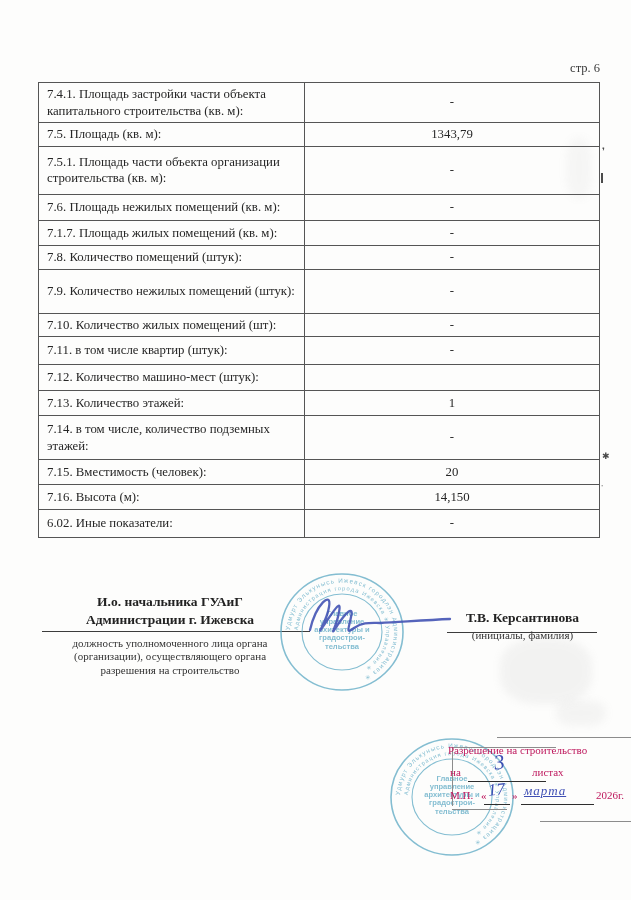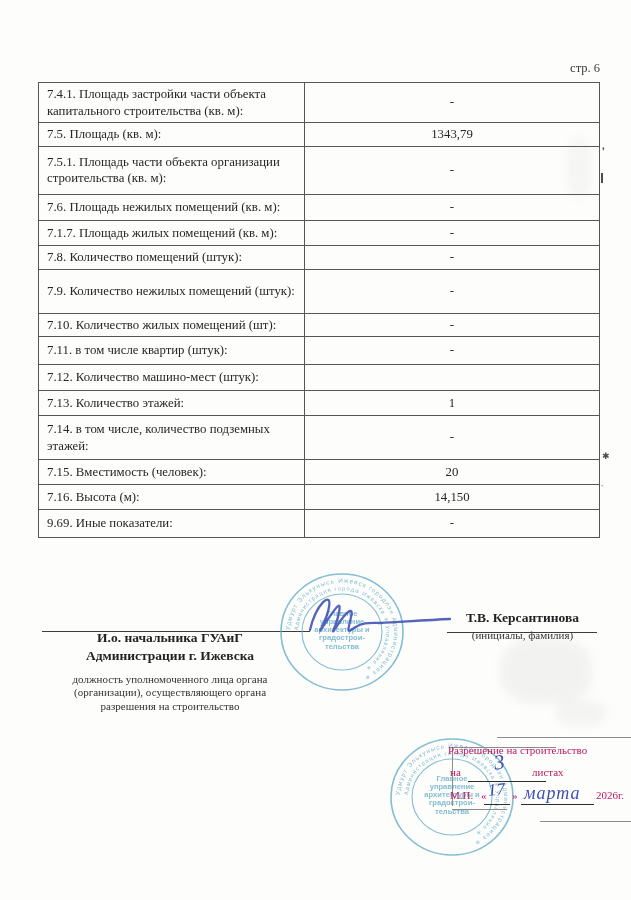--- a/index.html
+++ b/index.html
@@ -25,21 +25,20 @@
     padding:3px 8px;vertical-align:middle;
     color:#262626;
   }
   table.ind{border:1.5px solid #474747;}
   td.lbl{width:249px;}
   td.val{text-align:center;}
   
   .sig-left{
     position:absolute;left:42px;top:593px;width:256px;
     text-align:center;
-    margin-top:36px;
   }
   .sig-left .bold-line{font-weight:bold;font-size:13.5px;line-height:1.32;color:#222;}
   .cap{font-size:11px;line-height:1.26;color:#333;}
   .u-line{position:absolute;background:#3c3c3c;height:1px;}
   .sig-right{
     position:absolute;left:440px;top:610px;width:165px;text-align:center;
   }
   .sig-right .bold-line{font-weight:bold;font-size:13.5px;color:#222;}
   .sig-right .cap{margin-top:3px;}
   
@@ -117,21 +116,21 @@
         </tr>
         <tr style="height: 25px; margin-top: 20px;">
           <td class="lbl">7.15. Вместимость (человек):</td>
           <td class="val">20</td>
         </tr>
         <tr style="height: 25px;">
           <td class="lbl">7.16. Высота (м):</td>
           <td class="val">14,150</td>
         </tr>
         <tr style="height: 28px;">
-          <td class="lbl">9.69. Иные показатели:</td>
+          <td class="lbl">6.02. Иные показатели:</td>
           <td class="val">-</td>
         </tr>
       </tbody>
   </table>
 
   <div class="sig-left">
     <div class="bold-line">И.о. начальника ГУАиГ</div>
     <div class="bold-line">Администрации г. Ижевска</div>
     <div style="height:8px"></div>
     <div class="cap">должность уполномоченного лица органа</div>
@@ -200,21 +199,21 @@
   <div class="form-line" style="left:468px;top:781px;width:78px;"></div>
   <div class="hand" style="left:494px;top:750px;font-size:21px;transform:rotate(-8deg);">3</div>
   <div class="note-text" style="left:532px;top:766px;text-align:right;">листах</div>
 
   <div class="note-text" style="left:450px;top:789px;">М.П.</div>
   <div class="note-text" style="left:481px;top:789px;">«</div>
   <div class="form-line" style="left:484px;top:804px;width:26px;"></div>
   <div class="hand" style="left:488px;top:780px;font-size:17px;transform:rotate(-6deg);">17</div>
   <div class="note-text" style="left:512px;top:789px;">»</div>
   <div class="form-line" style="left:521px;top:804px;width:73px;"></div>
-  <div class="hand" style="left:524px;top:783px;font-size:18px;letter-spacing:1px;">марта</div>
+  <div class="hand" style="left:524px;top:783px;font-size:13px;letter-spacing:1px;text-decoration:underline;">марта</div>
   <div class="note-text" style="left:596px;top:789px;">2026г.</div>
 
   <div class="smudge" style="left:500px;top:638px;width:92px;height:66px;opacity:.10;"></div>
   <div class="smudge" style="left:556px;top:700px;width:50px;height:26px;opacity:.09;"></div>
   <div class="smudge" style="left:566px;top:138px;width:26px;height:60px;opacity:.07;"></div>
   <div class="mark" style="left:602px;top:146px;font-size:9px;">❜</div>
   <div class="mark" style="left:601px;top:173px;width:2px;height:10px;background:#4c4c4c;"></div>
   <div class="mark" style="left:602px;top:451px;font-size:9px;">✱</div>
   <div class="mark" style="left:600px;top:481px;font-size:8px;">٠</div>
 

